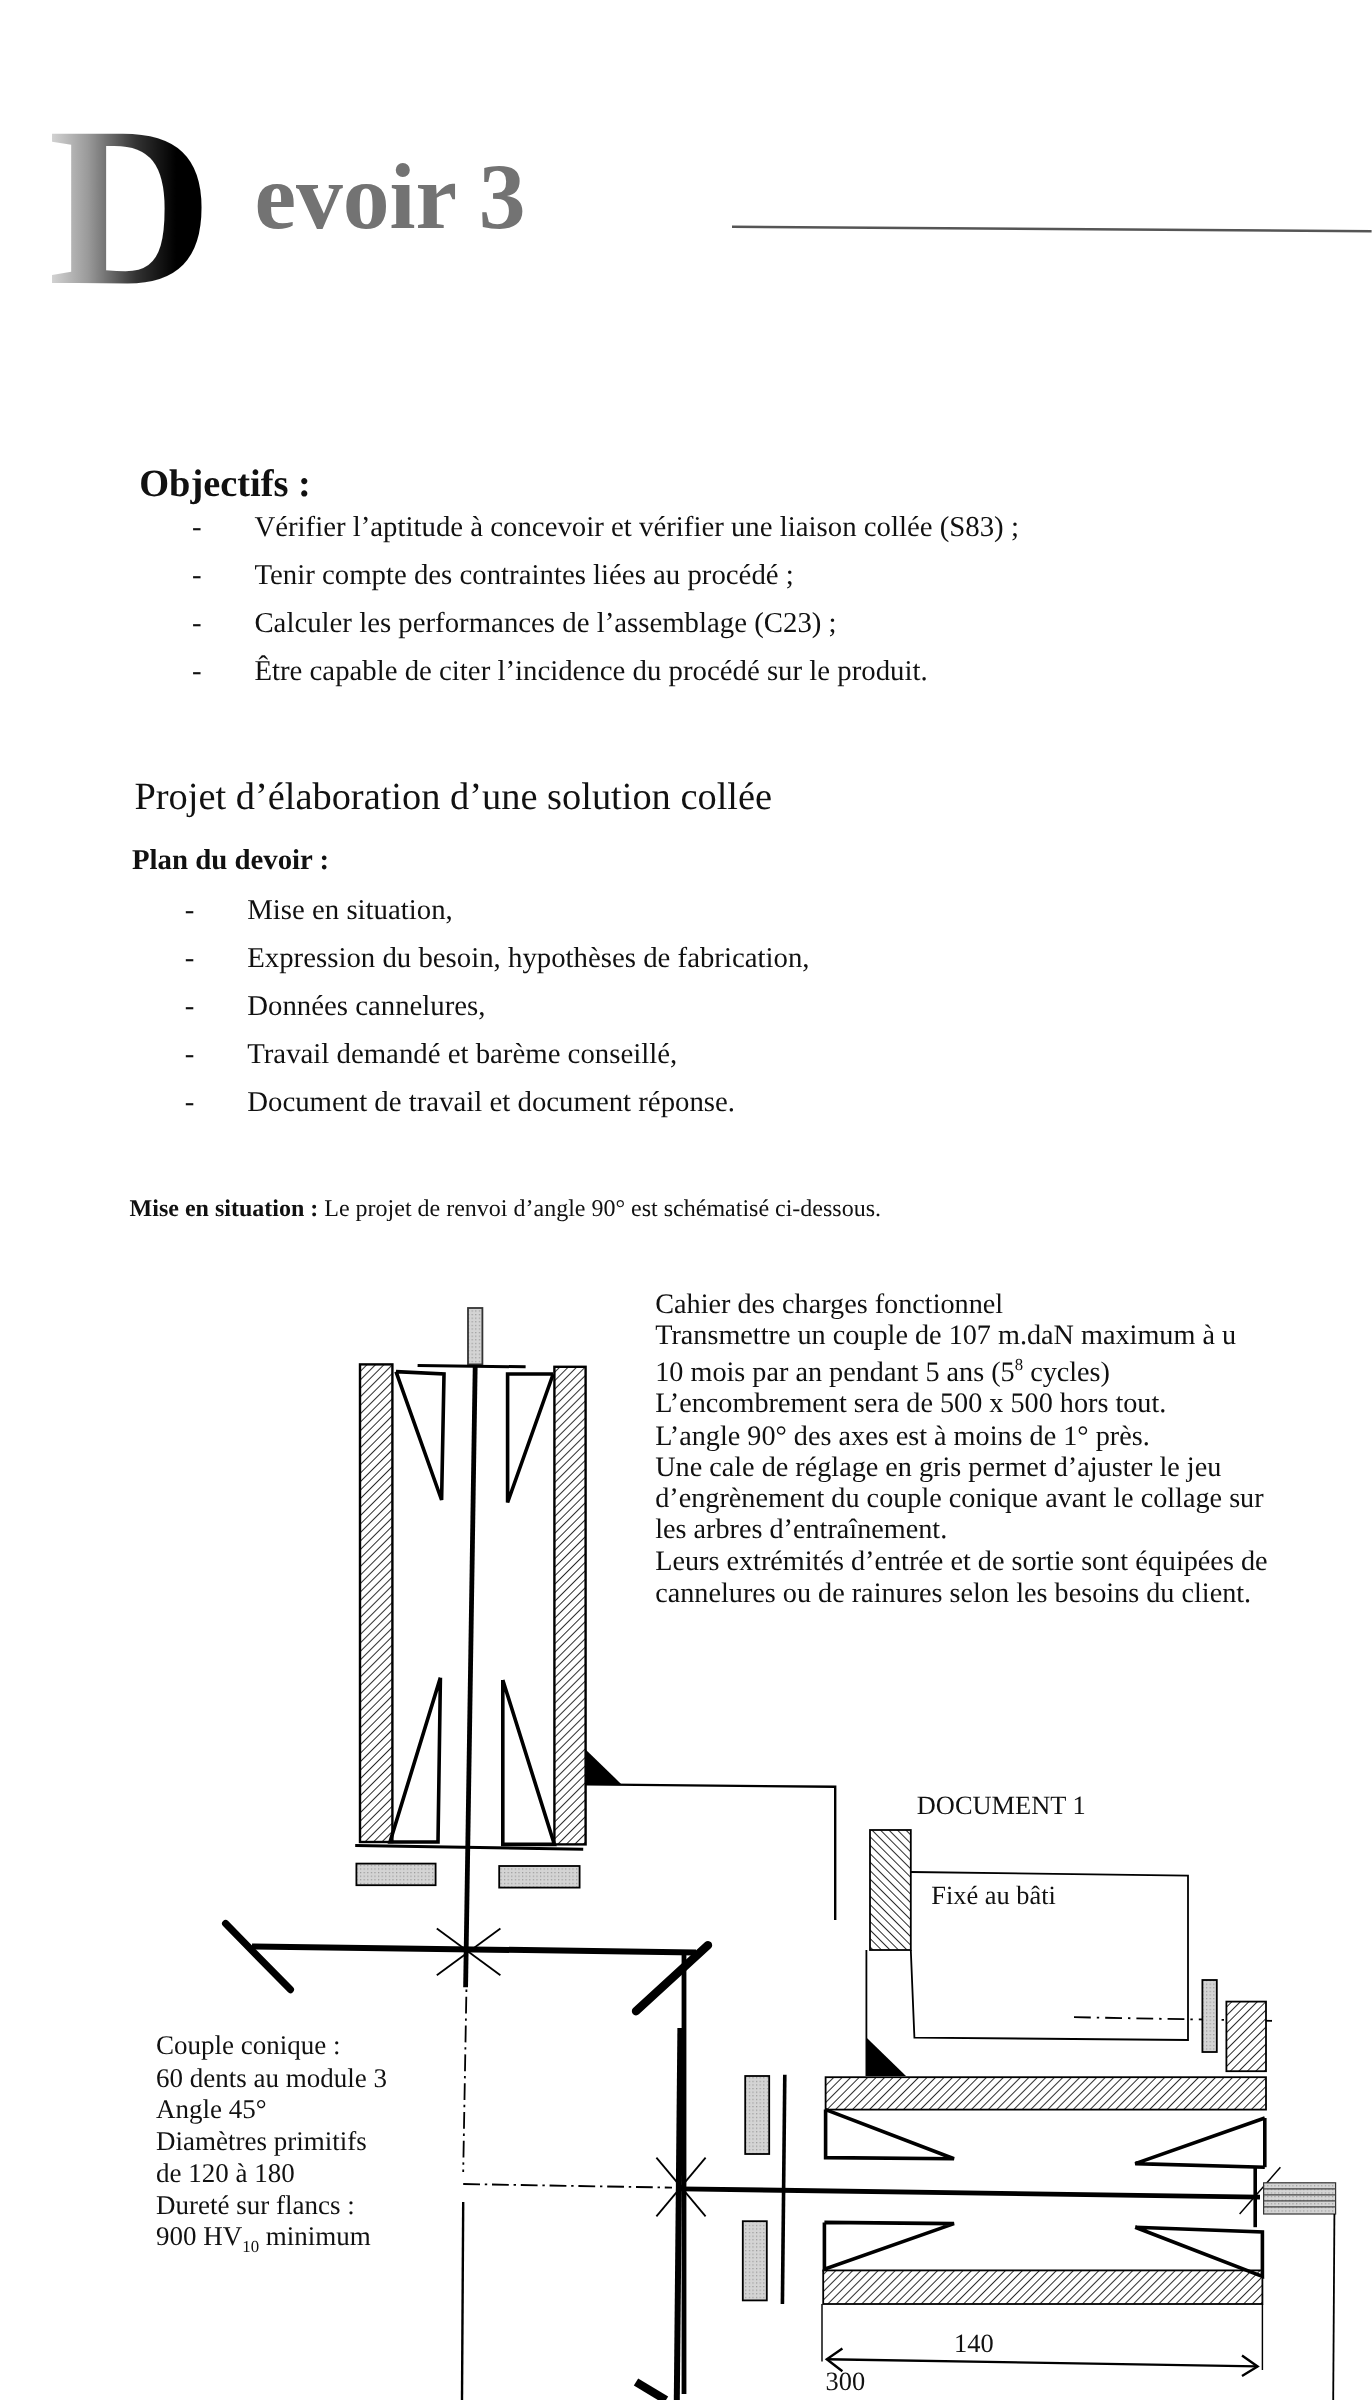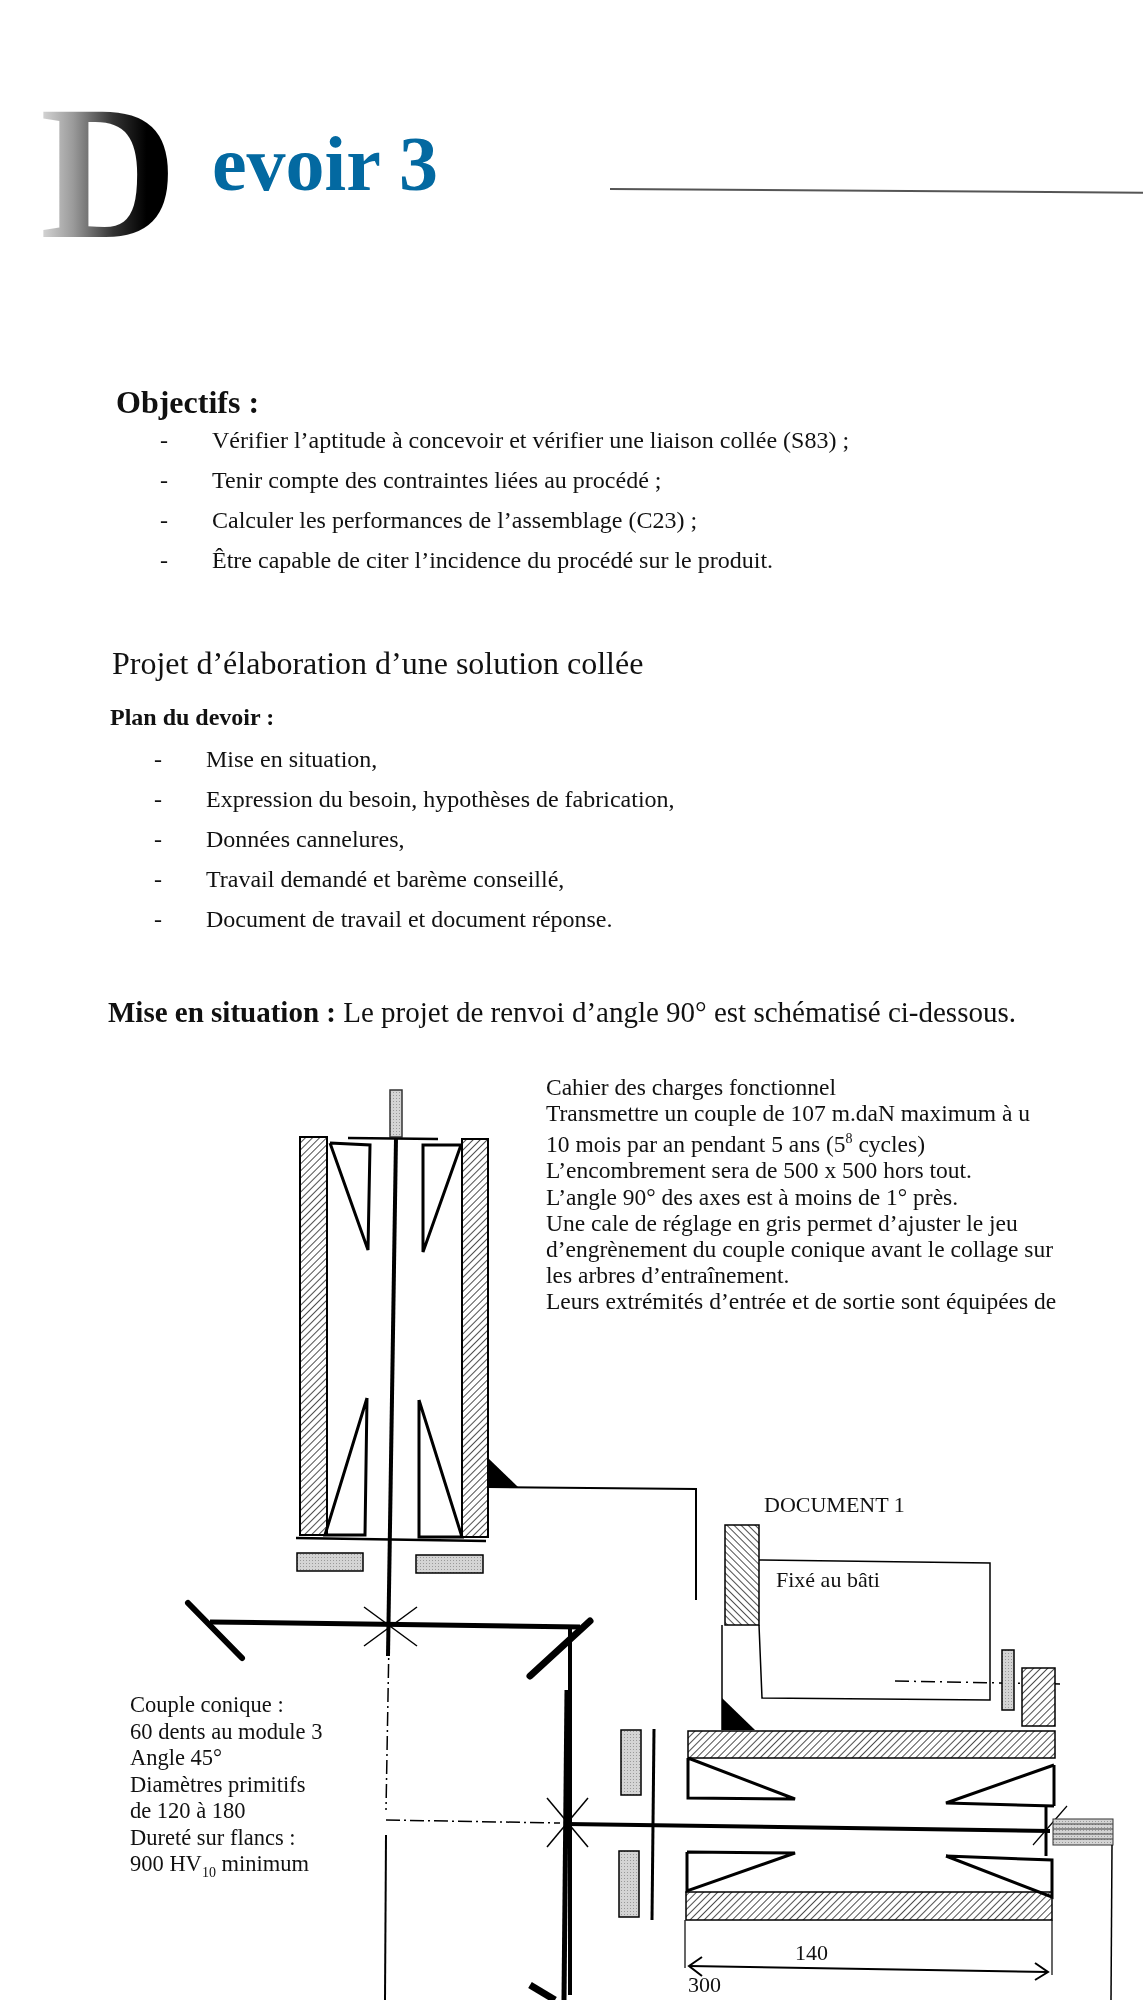--- a/index.html
+++ b/index.html
@@ -2,34 +2,34 @@
 <html><head>
 <meta charset="utf-8">
 <style>
   html, body { margin:0; padding:0; background:#fff; }
   body { width:1143px; height:2000px; position:relative; overflow:hidden; font-family:"Liberation Serif","DejaVu Serif",serif; color:#111; }
   .abs { position:absolute; }
   
   .title-d { left:40px; top:78px; font-size:190px; font-weight:bold; line-height:1; letter-spacing:-4px;
     background:linear-gradient(90deg,#d8d8d8 0%,#9a9a9a 25%,#333 55%,#000 80%);
     -webkit-background-clip:text; background-clip:text; color:transparent; }
-  .title-rest { left:212px; top:125px; font-size:78px; font-weight:bold; color:#0369a1; line-height:1; }
+  .title-rest { left:212px; top:125px; font-size:78px; font-weight:bold; color:#737373; line-height:1; }
   .title-rule { left:610px; top:188px; width:540px; height:2px; background:#555; transform:rotate(0.4deg); transform-origin:left; }
   
   .h-obj { left:116px; top:358px; font-size:32px; font-weight:bold;margin-top:26px; }
   .h-proj { left:112px; top:645px; font-size:32px; font-weight:normal; }
   .h-plan { left:110px; top:704px; font-size:24px; font-weight:bold; }
   ul.dash { list-style:none; margin:0; padding:0; }
   ul.dash li { position:relative; font-size:24px; line-height:1; }
   ul.dash li .dash-mark { position:absolute; left:-52px; }
   .obj-list { left:212px; top:428px; }
   .obj-list li { height:40px; }
   .plan-list { left:206px; top:747px; }
   .plan-list li { height:40px; }
-  .mise { left:108px; top:996px; font-size:29px; white-space:nowrap; }
+  .mise { left:108px; top:996px; font-size:20px; white-space:nowrap; }
   .mise b { font-weight:bold; }
   
   .cahier { left:546px; top:1074px; font-size:23.5px; line-height:26.2px; white-space:nowrap; }
   .cahier sup { font-size:14px; }
   .couple { left:130px; top:1692px; font-size:22.5px; line-height:26.5px; white-space:nowrap; }
   .couple sub { font-size:14px; }
   .doc1 { left:764px; top:1492px; font-size:22px; }
   .fixe { left:776px; top:1567px; font-size:22px; }
   .dim140 { left:795px; top:1940px; font-size:22px; }
   .dim300 { left:688px; top:1972px; font-size:22px; }
@@ -160,20 +160,21 @@
 <div class="abs cahier">
   <div>Cahier des charges fonctionnel</div>
   <div>Transmettre un couple de 107 m.daN maximum à u</div>
   <div><span>10 mois par an pendant 5 ans (5</span><sup>8</sup><span> cycles)</span></div>
   <div>L’encombrement sera de 500 x 500 hors tout.</div>
   <div>L’angle 90° des axes est à moins de 1° près.</div>
   <div>Une cale de réglage en gris permet d’ajuster le jeu</div>
   <div>d’engrènement du couple conique avant le collage sur</div>
   <div>les arbres d’entraînement.</div>
   <div>Leurs extrémités d’entrée et de sortie sont équipées de</div>
+  <div>cannelures ou de rainures selon les besoins du client.</div>
 </div>
 
 <div class="abs doc1">DOCUMENT 1</div>
 <div class="abs fixe">Fixé au bâti</div>
 
 <div class="abs couple">
   <div>Couple conique :</div>
   <div>60 dents au module 3</div>
   <div>Angle 45°</div>
   <div>Diamètres primitifs</div>

